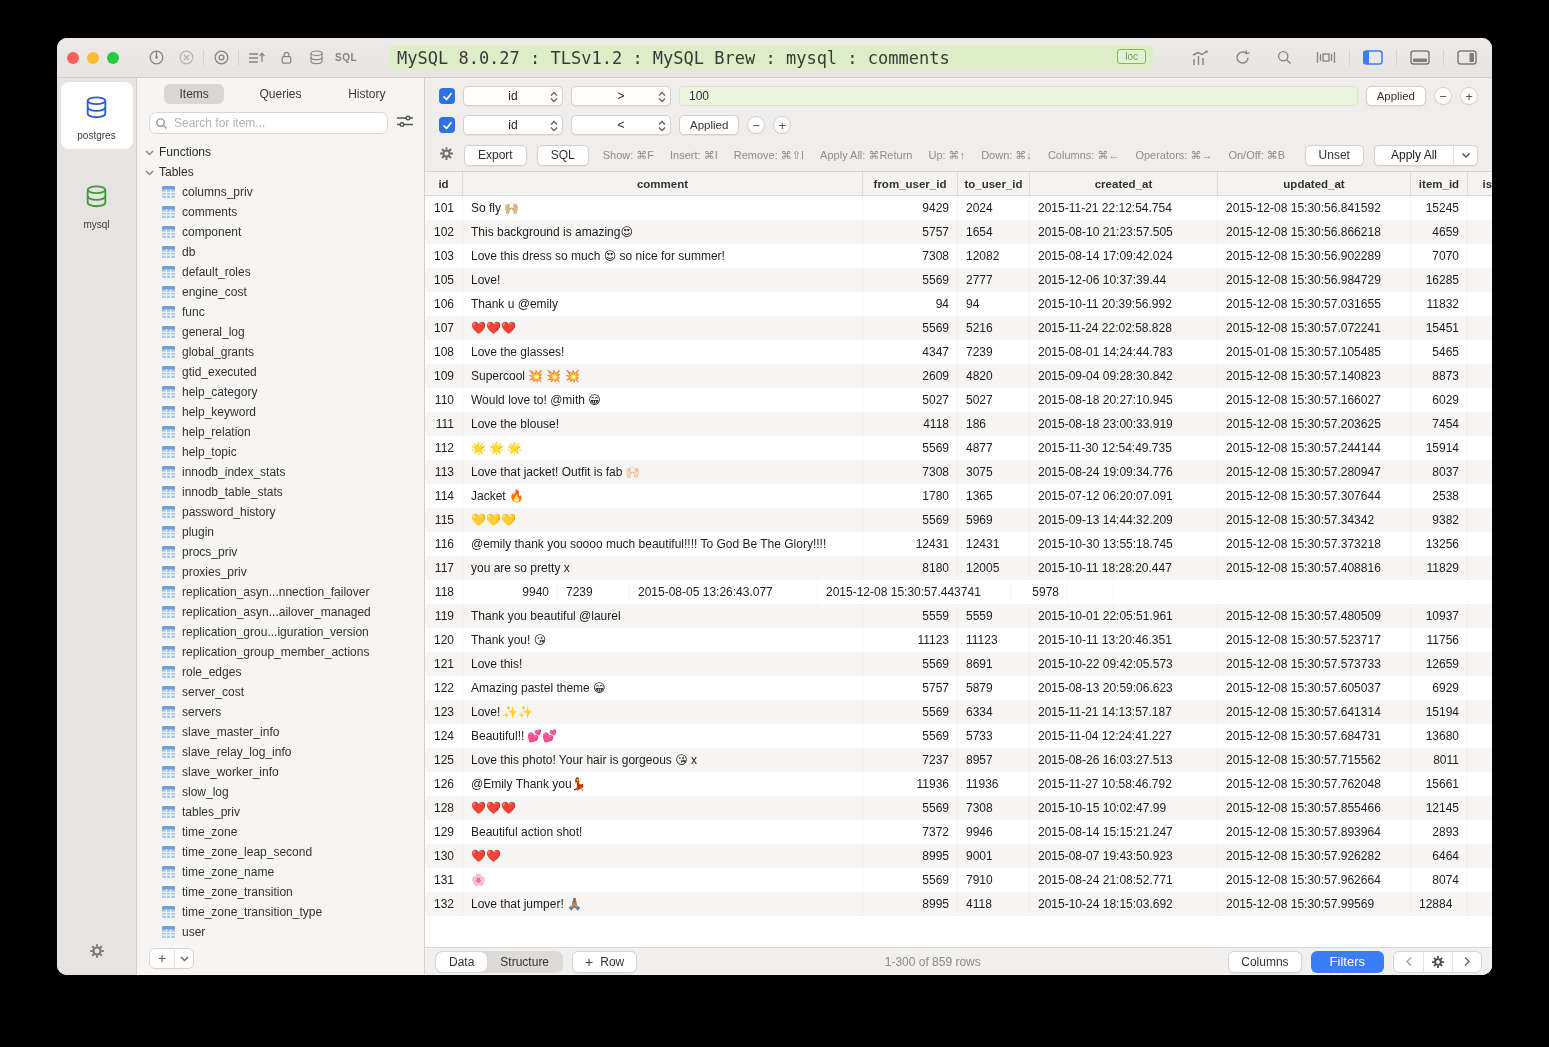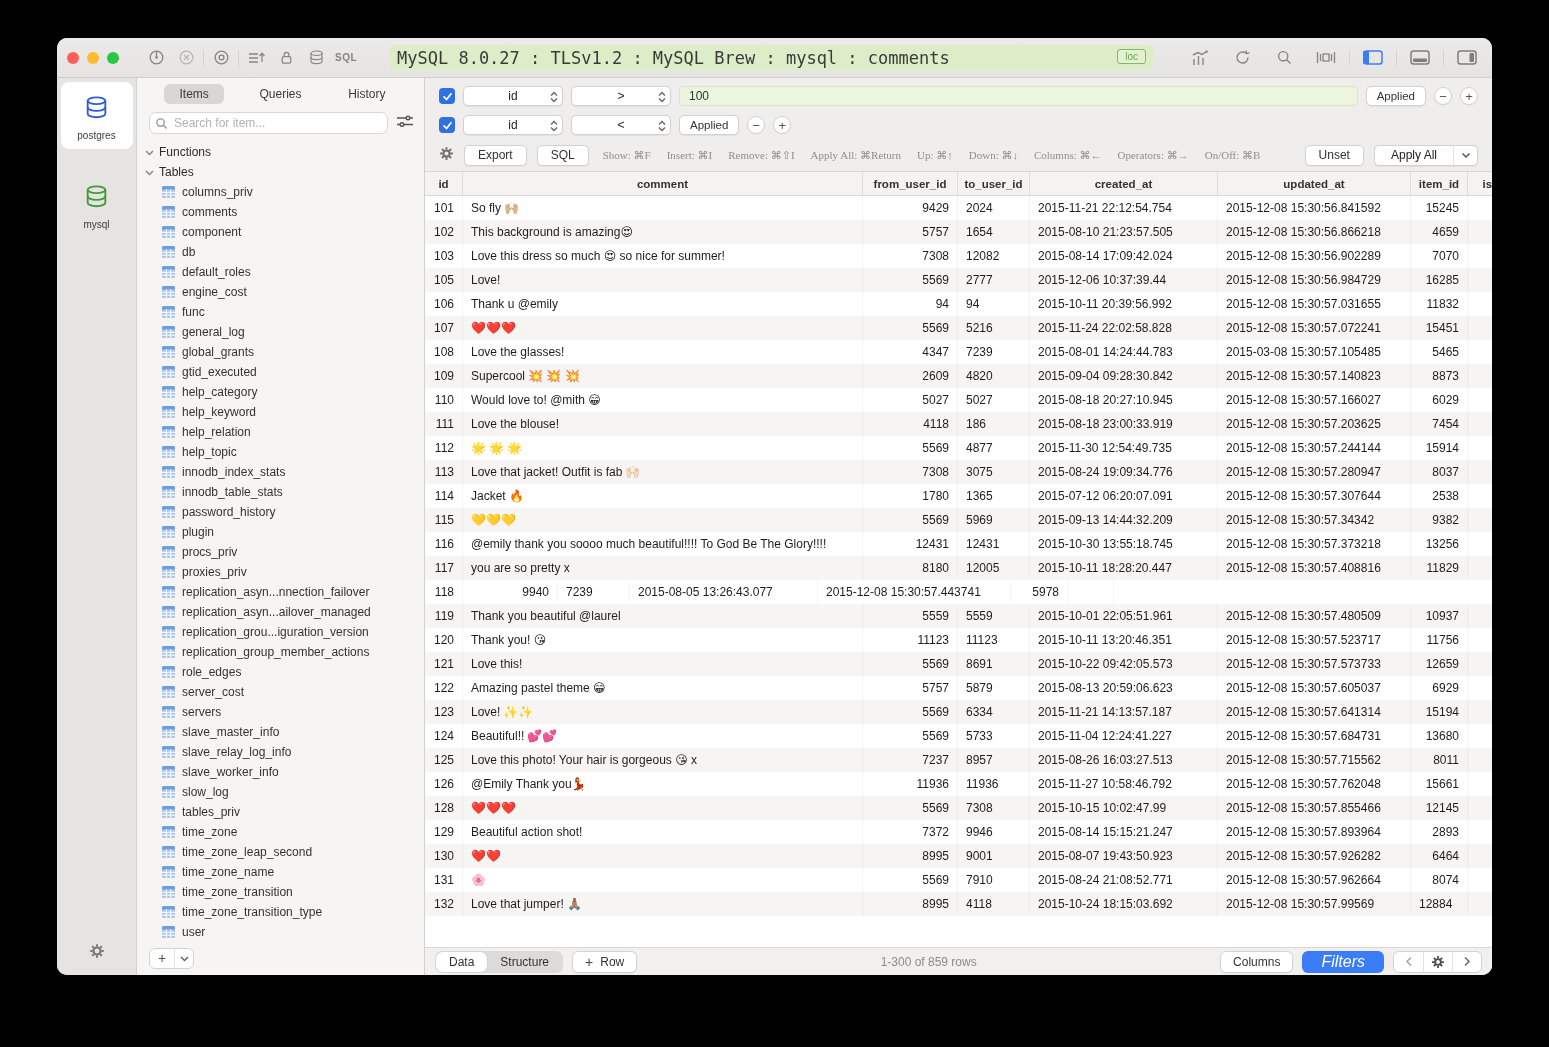--- a/index.html
+++ b/index.html
@@ -76,21 +76,21 @@
     box-shadow:0 .5px 1px rgba(0,0,0,.06); }
   .fselect .stepper { position:absolute; right:4px; top:4px; }
   .fvalue { flex:1; height:20px; background:#edf5df; border:1px solid #dbe3c8; border-radius:4px;
     padding:0 9px; font-size:12px; color:#333; outline:none; }
   .fbtn { height:20px; padding:0 10px; background:#fff; border:1px solid #d3d2d0; border-radius:5px;
     font-size:11.5px; color:#333; display:flex; align-items:center; box-shadow:0 .5px 1px rgba(0,0,0,.06); }
   .circle-btn { width:18px; height:18px; border-radius:50%; background:#fff; border:1px solid #d3d2d0;
     display:flex; align-items:center; justify-content:center; font-size:13px; color:#555; line-height:1;
     box-shadow:0 .5px 1px rgba(0,0,0,.06); }
   .ftoolbar { height:22px; display:flex; align-items:center; gap:10px; }
-  .shortcuts { display:flex; gap:16px; flex:1; overflow:hidden; white-space:nowrap; margin-left:4px;font-family:Liberation Serif, serif; }
+  .shortcuts { display:flex; gap:16px; flex:1; overflow:hidden; white-space:nowrap; margin-left:4px; }
   .shortcut { font-size:11px; color:#8f8e8c; }
   .applyall { display:flex; height:21px; background:#fff; border:1px solid #d3d2d0; border-radius:5px;
     overflow:hidden; box-shadow:0 .5px 1px rgba(0,0,0,.06); }
   .applyall .lbl { padding:0 16px; display:flex; align-items:center; font-size:12px; color:#222; }
   .applyall .chev { width:24px; display:flex; align-items:center; justify-content:center; border-left:1px solid #e4e3e1; }
 
   .grid-header { flex:0 0 24px; display:flex; background:#f4f3f1; border-bottom:1px solid #d8d7d5; overflow:hidden; }
   .hcell { flex:0 0 auto; display:flex; align-items:center; justify-content:center;
     font-size:11.5px; font-weight:bold; color:#333; border-right:1px solid #dddcda; }
   .grid-body { flex:1; overflow:hidden; }
@@ -101,21 +101,21 @@
 
   .statusbar { flex:0 0 28px; background:#f1f0ee; border-top:1px solid #d8d7d5; display:flex;
     align-items:center; padding:0 10px; gap:9px; }
   .segctl { display:flex; background:#dcdbd9; border-radius:7px; padding:1px; }
   .segitem { height:20px; padding:0 13px; display:flex; align-items:center; font-size:12px; color:#333; border-radius:6px; }
   .segitem.active { background:#fff; box-shadow:0 0 1px rgba(0,0,0,.3); }
   .sbtn { height:22px; padding:0 12px; background:#fff; border:1px solid #d4d3d1; border-radius:6px;
     display:flex; align-items:center; gap:7px; font-size:12px; color:#333; box-shadow:0 .5px 1px rgba(0,0,0,.05); }
   .range-text { flex:1; text-align:center; font-size:12px; color:#8b8b8a; }
   .filters-btn { height:22px; padding:0 19px; background:#3b7df7; border-radius:6px; color:#fff;
-    font-size:16px; display:flex; align-items:center;font-style:italic; }
+    font-size:13px; display:flex; align-items:center; }
   .navgroup { display:flex; height:22px; background:#fff; border:1px solid #d4d3d1; border-radius:6px; overflow:hidden; }
   .navgroup .nseg { width:29px; display:flex; align-items:center; justify-content:center; }
   .navgroup .nseg + .nseg { border-left:1px solid #e4e3e1; }
 </style>
 </head>
 <body>
 
 <div class="window">
 
   <div class="titlebar">
@@ -1057,21 +1057,21 @@
             <div class="cell" style="width: 193px; text-align: left;">2015-12-08 15:30:57.072241</div>
             <div class="cell" style="width: 57px; text-align: right;">15451</div>
             <div class="cell" style="width: 46px; text-align: left;"></div>
           </div>
           <div class="grow">
             <div class="cell" style="width: 38px; text-align: right;">108</div>
             <div class="cell" style="width: 400px; text-align: left;">Love the glasses!</div>
             <div class="cell" style="width: 95px; text-align: right;">4347</div>
             <div class="cell" style="width: 72px; text-align: left;">7239</div>
             <div class="cell" style="width: 188px; text-align: left;">2015-08-01 14:24:44.783</div>
-            <div class="cell" style="width: 193px; text-align: left;">2015-03-08 15:30:57.105485</div>
+            <div class="cell" style="width: 193px; text-align: left;">2015-01-08 15:30:57.105485</div>
             <div class="cell" style="width: 57px; text-align: right;">5465</div>
             <div class="cell" style="width: 46px; text-align: left;"></div>
           </div>
           <div class="grow">
             <div class="cell" style="width: 38px; text-align: right;">109</div>
             <div class="cell" style="width: 400px; text-align: left;">Supercool 💥 💥 💥</div>
             <div class="cell" style="width: 95px; text-align: right;">2609</div>
             <div class="cell" style="width: 72px; text-align: left;">4820</div>
             <div class="cell" style="width: 188px; text-align: left;">2015-09-04 09:28:30.842</div>
             <div class="cell" style="width: 193px; text-align: left;">2015-12-08 15:30:57.140823</div>

